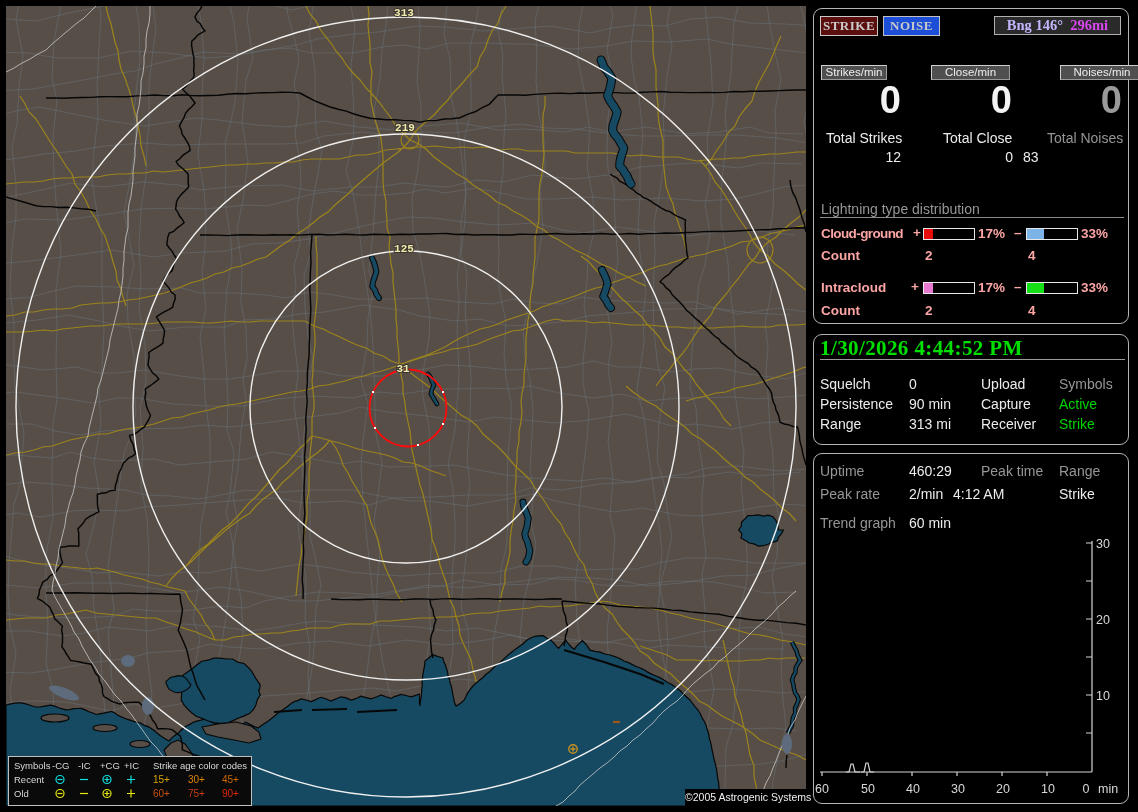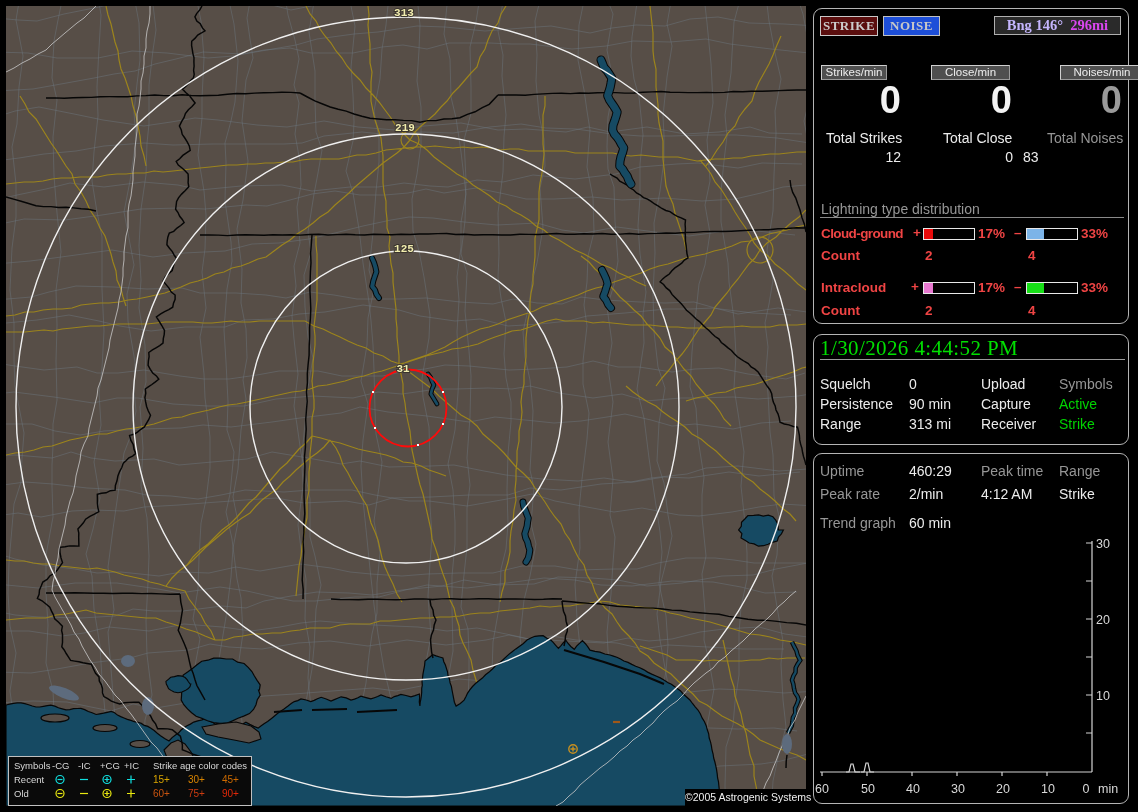--- a/index.html
+++ b/index.html
@@ -3,28 +3,28 @@
 <style>
 *{margin:0;padding:0;box-sizing:border-box}
 html,body{width:1138px;height:812px;background:#000;overflow:hidden;font-family:"Liberation Sans",sans-serif;position:relative}
 .panel{position:absolute;border:1px solid #b4b4b4;border-radius:9px;background:#000}
 .btn-strike{position:absolute;background:#5a0e0e;border:1px solid #c8c8c8;color:#cccccc;font-family:"Liberation Serif",serif;font-size:13px;font-weight:bold;text-align:center;line-height:18px;letter-spacing:0.5px}
 .btn-noise{position:absolute;background:#1d4ed8;border:1px solid #c0c0c0;color:#c8c8c8;font-family:"Liberation Serif",serif;font-size:13px;font-weight:bold;text-align:center;line-height:18px;letter-spacing:0.5px}
 .bngbox{position:absolute;background:#2a2a2a;border:1px solid #b0b0b0;font-family:"Liberation Serif",serif;font-size:14.5px;font-weight:bold;text-align:center;line-height:16px}
 .glabel{position:absolute;height:15px;background:#4f4f4f;border:1px solid;border-color:#d0d0d0 #9a9a9a #9a9a9a #d0d0d0;color:#ededed;font-size:11.5px;text-align:center;line-height:13px}
 .bigzero{position:absolute;color:#f2f2f2;font-size:38px;font-weight:bold;text-align:right;line-height:38px}
 .t14{position:absolute;color:#ececec;font-size:14px;line-height:15px}
-.t14b{position:absolute;color:#ef4444;font-size:13.5px;font-weight:bold;line-height:15px}
+.t14b{position:absolute;color:#fca5a5;font-size:13.5px;font-weight:bold;line-height:15px}
 .t13{position:absolute;color:#ececec;font-size:14px;line-height:14px}
 .t13.gray,.t14.gray{color:#969696}
 .t13.grn{color:#00d400}
 .gray{color:#969696}
 .bar{position:absolute;width:52px;height:12px;border:1px solid #e8e8e8;background:#000}
 .fill{height:100%}
-.datetxt{position:absolute;color:#00e000;font-size:21px;font-weight:normal;font-family:"Liberation Serif",serif;line-height:20px;letter-spacing:0.4px}
+.datetxt{position:absolute;color:#00e000;font-size:21px;font-weight:bold;font-family:"Liberation Serif",serif;line-height:20px;letter-spacing:0.4px}
 .copyr{position:absolute;left:685px;top:789px;width:121px;height:17px;background:#000;color:#f0f0f0;font-size:10.5px;text-align:center;line-height:16px;z-index:5;white-space:nowrap}
 </style></head>
 <body>
 <svg width="800" height="800" viewBox="0 0 800 800" xmlns="http://www.w3.org/2000/svg" style="position:absolute;left:6px;top:6px;background:#574e47">
 <path d="M-10 12 L12 14 L31 15 L58 8 L88 2 L117 -4 L137 -5 L175 -11 L198 -9 L239 -8 L266 -1 L285 4 L310 -1 L331 -4 L369 -8 L401 -6 L428 -5 L447 -12 L470 -9 L498 -12 L531 -12 L556 -8 L590 -12 L622 -11 L661 -8 L686 -2 L707 -3 L743 -8 L773 -14 L807 -10 M-10 46 L22 47 L51 52 L92 52 L126 45 L161 47 L202 52 L227 50 L261 44 L290 39 L311 33 L348 28 L372 26 L411 20 L439 21 L479 25 L517 22 L545 20 L584 27 L606 22 L630 19 L659 20 L684 13 L712 11 L743 17 L778 18 L811 20 M-10 85 L27 83 L55 78 L88 72 L108 68 L129 65 L149 58 L170 53 L197 46 L236 48 L258 44 L284 42 L305 47 L347 47 L376 41 L397 39 L421 43 L443 37 L484 37 L505 38 L524 38 L566 43 L600 40 L627 35 L664 36 L700 33 L724 38 L765 43 L803 47 M-10 111 L9 105 L33 101 L68 108 L97 114 L138 120 L165 116 L189 112 L212 114 L251 119 L281 121 L318 115 L352 121 L389 124 L418 120 L455 117 L492 124 L520 123 L560 126 L582 121 L604 126 L641 121 L679 128 L713 126 L744 121 L763 127 L796 128 M-10 155 L13 152 L38 148 L70 145 L98 140 L138 137 L167 139 L207 138 L247 138 L278 138 L296 137 L318 130 L356 126 L385 129 L416 126 L447 127 L484 121 L515 118 L540 122 L570 123 L606 128 L635 130 L665 130 L699 129 L730 129 L771 132 L810 138 M-10 194 L11 189 L40 183 L64 177 L98 181 L137 176 L172 179 L194 184 L235 180 L276 179 L306 185 L344 181 L372 181 L398 177 L424 180 L442 181 L471 174 L497 176 L527 169 L569 173 L610 168 L634 161 L671 158 L692 157 L732 162 L756 157 L796 158 M-10 219 L18 213 L59 214 L96 209 L135 203 L173 202 L199 203 L240 199 L261 200 L284 194 L306 188 L329 185 L354 189 L379 189 L402 187 L420 183 L438 187 L470 182 L499 188 L520 193 L548 193 L586 191 L616 194 L658 192 L696 195 L729 193 L755 187 L777 181 L812 178 M-10 258 L24 255 L48 252 L77 248 L106 244 L147 251 L178 247 L219 245 L246 238 L273 237 L303 233 L333 226 L357 220 L385 214 L403 211 L427 212 L458 216 L491 219 L531 217 L556 224 L578 227 L611 221 L649 226 L683 230 L720 225 L751 225 L789 229 M-10 294 L25 291 L43 286 L70 280 L108 281 L141 283 L176 282 L194 287 L230 287 L260 289 L280 292 L304 286 L328 289 L351 293 L393 293 L420 292 L454 296 L487 298 L507 293 L531 297 L556 298 L575 291 L599 294 L634 296 L659 297 L688 296 L709 302 L732 308 L772 302 L801 306 M-10 318 L31 314 L63 309 L93 315 L114 320 L145 325 L179 321 L219 321 L238 314 L267 313 L293 308 L319 306 L357 299 L393 304 L414 310 L449 315 L474 313 L502 320 L534 318 L562 315 L581 310 L619 307 L660 303 L684 303 L706 302 L747 307 L785 309 M-10 357 L9 360 L38 364 L71 361 L91 367 L112 367 L138 364 L174 370 L198 373 L223 373 L251 369 L273 365 L312 365 L336 370 L377 370 L399 365 L419 363 L439 359 L463 360 L503 364 L531 363 L561 361 L587 355 L612 361 L633 361 L666 366 L689 363 L713 362 L742 368 L780 373 L799 367 M-10 388 L8 386 L48 391 L87 397 L111 392 L132 392 L167 398 L202 400 L238 400 L270 393 L307 390 L347 392 L372 386 L396 388 L431 383 L450 383 L482 382 L506 383 L524 380 L553 387 L587 392 L616 388 L640 395 L675 392 L693 392 L727 391 L752 393 L792 390 L811 387 M-10 418 L26 418 L49 425 L74 429 L98 425 L134 423 L175 422 L197 419 L225 421 L266 416 L294 412 L335 407 L354 401 L382 406 L421 410 L463 416 L489 411 L529 415 L548 417 L575 415 L601 411 L619 408 L645 414 L666 420 L689 418 L727 423 L755 417 L785 415 M-10 450 L9 449 L46 452 L65 446 L85 452 L109 455 L148 453 L173 459 L206 456 L241 453 L266 446 L302 452 L335 458 L354 455 L383 461 L424 460 L448 459 L478 465 L500 469 L536 473 L572 475 L598 472 L625 476 L645 472 L681 468 L700 462 L732 460 L773 465 L815 462 M-10 480 L19 476 L47 478 L81 482 L119 484 L140 489 L165 490 L192 493 L215 489 L239 484 L278 486 L304 484 L346 484 L369 489 L403 495 L423 495 L461 500 L501 493 L526 488 L549 495 L581 501 L608 506 L636 502 L673 509 L693 510 L726 506 L753 501 L776 498 L809 500 M-10 510 L12 507 L35 511 L66 505 L87 504 L118 505 L138 501 L173 499 L198 497 L239 494 L270 492 L298 497 L340 495 L363 499 L386 492 L425 491 L463 489 L502 489 L524 482 L555 484 L595 478 L628 476 L658 471 L683 472 L723 466 L753 470 L794 466 M-10 547 L9 553 L37 559 L69 563 L91 567 L115 566 L153 570 L175 566 L203 567 L230 561 L254 565 L294 558 L325 562 L344 566 L365 568 L396 570 L421 568 L453 567 L487 567 L516 560 L549 560 L572 564 L609 563 L631 563 L652 557 L680 552 L709 552 L728 554 L748 557 L784 557 L804 557 M-10 578 L32 582 L69 577 L111 577 L152 583 L174 587 L214 581 L241 585 L263 590 L287 595 L309 595 L349 591 L373 591 L399 584 L421 579 L461 582 L501 577 L538 572 L569 574 L595 579 L626 580 L666 575 L707 576 L735 581 L759 587 L791 586 M-10 605 L9 609 L33 611 L75 612 L109 610 L127 603 L148 605 L177 605 L216 600 L240 602 L258 595 L285 590 L311 586 L343 587 L366 589 L396 584 L436 580 L458 574 L491 579 L528 578 L552 571 L586 572 L612 574 L641 580 L676 577 L716 570 L747 569 L770 563 L807 556 M-10 625 L23 625 L56 630 L78 627 L103 621 L143 625 L178 618 L216 621 L245 625 L274 621 L295 617 L314 615 L350 618 L388 620 L412 621 L441 625 L471 622 L505 629 L528 634 L546 630 L570 634 L611 637 L637 643 L662 639 L702 641 L737 643 L778 643 M-10 666 L25 667 L51 663 L84 657 L124 652 L142 647 L183 644 L204 638 L223 641 L256 643 L292 637 L324 635 L362 640 L401 634 L440 639 L480 634 L503 629 L522 633 L560 635 L598 637 L622 632 L643 635 L666 633 L694 626 L718 623 L753 621 L779 628 L809 632 M-10 697 L27 695 L61 696 L85 701 L105 705 L127 698 L150 702 L191 695 L221 695 L258 690 L288 688 L326 685 L367 682 L390 685 L420 679 L453 673 L490 676 L527 678 L553 676 L581 682 L601 687 L620 683 L644 689 L674 687 L713 683 L742 684 L778 687 L812 685 M-10 738 L26 733 L54 737 L86 732 L115 737 L139 733 L164 735 L203 731 L224 727 L250 727 L272 725 L295 732 L330 726 L371 720 L398 727 L435 731 L464 726 L497 721 L520 719 L539 718 L576 721 L606 722 L635 717 L668 716 L703 722 L732 723 L768 722 L791 725 M-10 775 L24 777 L53 775 L86 769 L114 773 L149 775 L173 774 L202 775 L230 778 L271 774 L304 777 L332 777 L373 771 L404 766 L441 772 L471 767 L503 767 L538 767 L572 772 L602 771 L643 767 L677 765 L714 760 L755 758 L775 755 L802 748 M14 -10 L10 14 L17 50 L13 81 L11 118 L6 141 L10 178 L10 211 L6 242 L4 284 L8 317 L8 355 L9 380 L13 401 L18 427 L16 452 L15 476 L8 498 L5 533 L3 557 L2 587 L4 620 L10 647 L4 685 L9 723 L4 760 L6 798 M57 -10 L52 14 L48 35 L46 72 L51 94 L47 131 L48 170 L51 207 L55 246 L50 284 L51 319 L50 355 L51 394 L47 418 L47 440 L46 459 L46 481 L47 511 L40 549 L40 587 L42 619 L40 657 L47 685 L48 705 L42 738 L44 771 L42 811 M92 -10 L95 9 L93 42 L91 81 L92 110 L88 146 L86 175 L91 206 L96 231 L96 259 L96 283 L98 325 L96 362 L93 387 L95 419 L88 456 L94 492 L87 523 L80 548 L86 570 L88 603 L94 640 L96 673 L99 706 L101 738 L103 761 L107 790 L103 811 M128 -10 L133 17 L134 54 L131 78 L128 106 L130 134 L124 175 L118 206 L122 227 L128 259 L121 288 L122 315 L129 356 L128 385 L130 405 L125 429 L118 447 L113 481 L107 523 L102 561 L105 580 L108 604 L102 626 L105 663 L108 701 L110 721 L109 756 L106 797 M146 -10 L150 24 L147 44 L143 79 L143 118 L141 137 L140 169 L135 203 L133 240 L135 274 L133 302 L139 339 L140 376 L134 401 L137 442 L135 480 L141 512 L143 550 L142 576 L140 615 L141 649 L146 689 L139 714 L138 738 L142 770 L136 809 M190 -10 L195 15 L198 52 L196 92 L196 112 L192 149 L198 185 L200 209 L199 243 L196 266 L200 302 L194 331 L198 368 L199 392 L204 431 L204 462 L200 494 L195 517 L193 552 L192 583 L187 613 L194 633 L189 660 L193 693 L194 714 L194 741 L188 759 L193 801 M222 -10 L228 18 L232 55 L229 96 L225 115 L219 137 L220 156 L219 195 L225 236 L226 255 L221 283 L218 324 L220 356 L222 396 L221 424 L228 446 L224 488 L220 506 L226 533 L231 573 L235 592 L237 627 L231 668 L234 690 L237 730 L238 756 L232 792 M245 -10 L241 12 L244 33 L247 52 L240 74 L236 115 L242 155 L237 194 L231 223 L236 263 L235 297 L240 323 L241 352 L237 374 L240 393 L235 424 L232 463 L227 491 L232 516 L227 542 L225 571 L220 611 L213 653 L216 692 L215 715 L212 740 L210 763 L217 805 M279 -10 L282 9 L289 34 L293 53 L288 79 L293 97 L289 128 L294 156 L295 179 L291 201 L294 237 L288 260 L290 280 L286 310 L288 333 L292 368 L288 400 L291 419 L295 447 L299 466 L304 493 L304 531 L309 550 L315 579 L310 603 L308 641 L306 663 L300 696 L299 726 L293 757 L298 792 M309 -10 L303 26 L309 65 L309 95 L310 126 L316 144 L312 167 L308 188 L302 226 L305 246 L298 269 L299 301 L302 331 L307 352 L301 387 L300 408 L297 438 L296 459 L297 480 L292 519 L296 551 L300 573 L299 613 L304 641 L302 672 L306 712 L302 739 L301 765 L306 806 M343 -10 L349 20 L345 61 L347 89 L348 116 L347 135 L340 165 L347 187 L353 223 L357 257 L363 296 L365 315 L367 339 L368 364 L369 404 L370 428 L376 456 L373 481 L368 515 L374 547 L371 577 L371 607 L366 628 L363 649 L360 677 L355 701 L359 732 L360 765 L356 798 M383 -10 L380 19 L376 43 L374 73 L368 105 L373 132 L373 156 L370 185 L367 227 L363 264 L368 283 L362 312 L361 339 L355 375 L362 398 L357 434 L355 460 L357 494 L361 533 L364 563 L368 599 L372 628 L378 663 L383 684 L387 702 L387 734 L388 776 L392 804 M411 -10 L414 19 L413 44 L411 75 L415 101 L415 139 L411 168 L406 193 L407 225 L413 245 L418 271 L424 309 L423 332 L416 372 L417 391 L423 421 L424 458 L424 500 L426 530 L424 557 L422 590 L425 630 L419 661 L418 688 L419 719 L425 759 L425 788 M442 -10 L438 28 L444 53 L445 91 L450 112 L455 146 L460 188 L455 216 L455 241 L451 271 L453 294 L451 326 L453 368 L452 387 L449 424 L442 458 L447 484 L449 516 L449 538 L446 570 L446 603 L447 645 L442 673 L446 695 L440 715 L440 737 L442 775 L436 813 M474 -10 L470 16 L464 41 L465 81 L465 107 L458 134 L460 174 L459 215 L455 248 L461 267 L459 305 L463 345 L465 370 L464 411 L461 452 L464 479 L461 502 L461 541 L457 578 L455 601 L462 623 L463 648 L463 669 L462 696 L457 716 L455 753 L450 777 L447 802 M498 -10 L492 25 L497 49 L496 70 L500 109 L498 130 L497 166 L492 207 L493 248 L492 271 L495 292 L500 316 L498 348 L500 372 L505 396 L505 416 L502 447 L501 484 L502 518 L500 543 L495 563 L493 602 L487 636 L486 667 L483 697 L480 717 L475 740 L472 775 L477 803 M535 -10 L529 15 L531 49 L530 75 L533 109 L538 133 L539 160 L534 182 L537 222 L531 257 L526 276 L523 299 L517 326 L519 351 L524 374 L527 405 L526 429 L524 464 L528 482 L525 518 L530 538 L524 570 L518 594 L514 631 L518 671 L521 691 L524 718 L521 756 L527 776 L533 805 M579 -10 L573 19 L572 54 L578 84 L581 105 L584 124 L581 161 L587 192 L588 226 L582 250 L581 276 L578 299 L581 320 L577 355 L577 378 L583 407 L581 433 L576 473 L573 504 L574 542 L569 578 L571 612 L574 641 L569 679 L567 704 L561 727 L557 752 L556 787 L554 807 M600 -10 L607 8 L601 44 L608 79 L602 111 L601 141 L602 163 L608 181 L609 215 L612 255 L608 279 L601 301 L606 337 L602 362 L607 396 L602 436 L607 473 L604 509 L609 531 L607 557 L605 588 L601 626 L602 645 L607 678 L612 713 L612 754 L608 784 L609 809 M632 -10 L626 31 L625 50 L628 73 L633 91 L637 129 L634 158 L634 191 L632 220 L634 248 L640 286 L637 308 L638 337 L634 363 L631 383 L638 412 L643 452 L649 493 L654 526 L656 546 L653 578 L660 610 L662 639 L660 665 L653 704 L655 726 L650 755 L648 789 M666 -10 L661 18 L666 40 L661 71 L657 110 L658 130 L658 154 L654 185 L648 217 L649 247 L648 267 L647 287 L648 326 L652 361 L659 382 L653 417 L651 455 L658 477 L662 509 L666 530 L662 549 L655 576 L651 608 L654 634 L659 662 L665 695 L671 726 L666 765 L664 801 M698 -10 L701 17 L705 58 L706 77 L707 97 L701 134 L704 175 L699 199 L704 227 L699 259 L693 278 L689 315 L686 346 L684 381 L690 402 L692 433 L698 471 L696 489 L696 511 L700 550 L696 568 L699 606 L698 634 L703 655 L708 683 L702 715 L698 741 L700 781 L695 800 M735 -10 L728 16 L726 48 L725 67 L719 109 L721 130 L718 155 L715 185 L715 216 L722 257 L723 276 L728 313 L730 349 L728 382 L732 407 L738 446 L735 480 L739 517 L741 547 L741 573 L735 601 L733 627 L733 669 L729 696 L727 719 L720 741 L719 780 L720 808 M760 -10 L763 15 L769 47 L775 73 L769 105 L770 127 L768 169 L767 205 L761 244 L767 274 L763 298 L759 317 L762 341 L760 365 L762 388 L764 426 L767 449 L768 490 L773 510 L771 549 L766 570 L771 601 L777 635 L775 658 L777 694 L780 721 L773 747 L767 775 L765 808 M791 -10 L797 8 L803 40 L805 59 L803 95 L798 115 L802 136 L806 156 L807 185 L807 217 L809 250 L812 276 L815 301 L819 337 L823 362 L822 404 L822 428 L817 469 L817 487 L821 521 L828 548 L831 571 L825 591 L818 613 L819 643 L825 665 L820 692 L824 714 L819 754 L823 773 L830 797" fill="none" stroke="#6c7780" stroke-width="1" opacity="0.46"></path>
 <path d="M0 178 L9 177 L18 176 L28 176 L37 175 L46 173 L55 172 L65 172 L74 171 L83 171 L92 171 L101 169 L111 168 L120 168 L129 167 L139 167 L148 165 L157 166 L167 165 L176 164 L185 163 L194 162 L204 161 L213 160 L222 159 L231 159 L241 158 L250 158 L259 157 L268 157 L278 156 L287 156 L296 154 L305 153 L314 153 L323 153 L333 153 L342 151 L351 149 L360 149 L370 147 L380 144 L390 143 L400 142 L410 141 L419 141 L429 140 L438 141 L447 142 L457 141 L466 142 L476 141 L485 142 L494 144 L504 143 L513 143 L522 145 L532 145 L541 145 L551 145 L560 145 L569 147 L579 147 L588 147 L597 147 L607 147 L616 149 L625 150 L635 149 L644 150 L653 151 L663 151 L672 151 L681 153 L691 155 L700 154 L709 153 L718 153 L727 152 L736 152 L745 150 L755 149 L764 148 L773 148 L782 147 L791 146 L800 146 M0 326 L9 326 L19 326 L28 325 L38 324 L47 325 L56 323 L66 322 L75 321 L84 320 L94 320 L103 319 L112 318 L122 318 L131 318 L141 318 L150 317 L159 316 L169 316 L178 316 L187 316 L197 317 L206 317 L216 316 L225 315 L234 316 L244 316 L253 315 L263 315 L272 315 L281 315 L291 315 L299 315 L308 320 L317 323 L325 327 L334 331 L342 335 L351 339 L360 342 L368 347 L377 350 L385 355 L394 358 L402 356 L411 353 L420 350 L428 348 L437 346 L446 343 L455 342 L464 340 L472 338 L481 334 L489 331 L498 328 L506 325 L515 324 L524 321 L532 318 L541 315 L550 313 L559 315 L569 315 L578 315 L587 317 L597 316 L606 317 L616 318 L625 319 L634 319 L644 319 L653 320 L663 321 L672 321 L681 322 L691 322 L700 322 L709 322 L718 321 L727 321 L736 320 L745 321 L755 321 L764 321 L773 319 L782 319 L791 319 L800 318 M362 0 L363 9 L362 19 L363 29 L364 38 L364 47 L364 57 L366 66 L365 76 L365 86 L365 95 L367 105 L369 114 L372 123 L375 132 L376 141 L377 150 L377 159 L377 168 L377 177 L378 186 L380 195 L380 204 L381 213 L381 222 L384 231 L383 240 L384 249 L385 258 L387 267 L387 276 L388 285 L389 294 L390 303 L390 313 L391 322 L391 331 L392 340 L393 350 L393 359 L395 368 L397 378 L397 387 L399 397 L400 406 L402 416 L404 425 L405 435 L406 444 L408 453 L410 462 L412 471 L414 479 L417 488 L419 497 L421 506 L423 515 L425 524 L426 533 L429 541 L432 550 L434 559 L437 568 L440 576 L442 585 L444 594 L448 602 L450 611 L453 620 L454 629 L457 637 L461 645 L465 654 L467 664 L470 674 L472 684 L474 694 M539 90 L539 100 L537 109 L537 119 L537 129 L537 138 L538 148 L537 158 L536 167 L534 177 L533 186 L533 196 L533 205 L533 214 L531 223 L529 232 L529 241 L529 251 L528 260 L527 269 L527 278 L525 287 L524 296 L524 305 L522 314 L521 323 L520 332 L520 341 L520 351 L519 360 L518 369 L518 378 L516 387 L515 396 L516 406 L515 416 L513 425 L513 435 L511 445 L511 455 L510 465 L510 474 L509 484 L510 494 L508 504 L507 515 L505 525 L504 535 L504 546 L502 556 L499 566 L499 576 L496 586 L494 596 M0 449 L9 447 L19 446 L28 444 L37 441 L46 440 L55 437 L64 434 L74 432 L83 430 L92 428 L101 428 L111 425 L120 423 L129 422 L139 420 L148 418 L157 415 L166 412 L176 411 L185 408 L194 406 L203 404 L213 401 L222 399 L231 398 L241 396 L250 394 L259 392 L268 390 L277 388 L286 386 L295 385 L304 383 L312 380 L321 379 L330 377 L339 375 L348 372 L358 370 L367 367 L376 365 L385 362 L394 359 L403 355 L412 352 L421 349 L430 345 L439 341 L447 336 L456 331 L465 327 L474 323 L483 321 L492 318 L501 314 L510 311 L519 308 L528 305 L536 301 L545 298 L554 295 L563 292 L572 289 L581 285 L590 282 L599 280 L608 276 L617 273 L626 270 L635 267 L644 263 L653 260 L662 258 L671 255 L680 252 L689 250 L699 248 L708 245 L717 243 L726 240 L735 236 L744 235 L754 232 L763 228 L772 226 L781 224 L790 221 L800 219 M394 359 L402 365 L410 371 L418 377 L426 383 L433 390 L440 396 L448 403 L455 409 L464 414 L471 420 L477 428 L484 434 L491 440 L498 447 L504 454 L510 461 L517 467 L524 474 L529 482 L534 489 L539 496 L544 504 L549 511 L555 518 L559 527 L564 534 L568 543 L572 551 L578 559 L581 569 L586 577 L589 586 L593 594 L599 602 L606 608 L611 616 L616 623 L623 630 L629 637 L634 645 L642 650 L648 657 L657 663 L665 668 L672 675 L679 681 L687 688 L693 695 L701 699 L709 705 L716 710 L724 714 L732 718 L740 723 L747 728 L754 734 L763 738 L772 742 L782 746 L791 749 L800 754 M209 634 L219 634 L228 631 L237 630 L247 628 L256 628 L266 627 L275 627 L285 625 L294 624 L304 622 L314 622 L324 622 L334 619 L344 618 L354 618 L364 618 L374 615 L384 615 L394 614 L404 613 L414 612 L424 612 L434 611 L444 611 L454 610 L464 608 L474 607 L484 607 L494 605 L504 604 L514 603 L524 602 L534 600 L544 601 L554 600 L564 600 L574 598 L584 597 L594 595 L604 596 L614 599 L624 600 L634 601 L644 602 L654 604 L664 607 L674 609 L684 612 L694 614 L704 616 L714 619 L724 622 L734 625 L744 628 L754 629 L764 631 L774 634 L787 636 L800 639 M0 614 L10 613 L20 612 L30 612 L40 612 L50 609 L60 608 L70 606 L80 604 L90 607 L100 608 L110 609 L120 610 L130 611 L140 612 L150 612 L160 616 L170 619 L180 623 L190 626 L199 630 L209 634 M0 554 L9 555 L18 555 L27 557 L36 558 L45 558 L54 560 L64 561 L73 562 L82 563 L91 562 L100 564 L109 566 L118 569 L127 571 L136 573 L144 576 L153 578 L162 581 L171 583 L179 585 L183 593 L189 601 L195 609 L199 617 L205 625 L209 634 M404 134 L397 127 L390 120 L385 112 L379 104 L373 96 L367 89 L360 82 L354 74 L347 67 L341 60 L336 52 L330 45 L325 37 L319 30 L314 23 L310 15 L304 8 L300 0 M404 134 L409 126 L415 120 L422 114 L429 108 L435 101 L441 95 L447 87 L453 81 L459 74 L465 67 L471 61 L474 51 L479 43 L482 34 L486 25 L492 17 L495 8 L500 0 M404 134 L398 141 L391 147 L384 152 L377 157 L370 163 L363 169 L356 175 L349 181 L343 187 L336 193 L329 199 L322 206 L314 211 L307 217 L299 223 L291 228 L284 234 L276 239 L268 245 L260 251 L252 253 L243 257 L235 260 L226 262 L218 266 L209 268 L201 272 L192 275 L184 277 L175 281 L167 284 L159 287 L150 289 L141 291 L131 293 L122 294 L113 296 L103 297 L94 297 L84 298 L75 299 L66 302 L56 303 L47 303 L37 304 L28 306 L19 306 L9 309 L0 310 M404 134 L413 138 L421 144 L428 151 L436 157 L443 162 L451 168 L460 173 L467 179 L475 184 L484 190 L491 196 L500 200 L507 205 L515 209 L523 214 L530 220 L538 224 L545 230 L553 234 L561 239 L569 244 L578 248 L587 253 L595 258 L605 262 L613 267 L622 271 L631 276 L640 280 M644 0 L645 9 L646 18 L647 27 L647 36 L647 45 L648 54 L650 63 L650 72 L650 81 L651 90 L652 99 L652 108 L653 117 L655 126 L657 135 L657 144 L657 153 L658 162 L659 171 L660 180 L663 189 L667 198 L669 207 L672 216 L675 225 L678 234 L680 244 M754 244 L761 237 L770 231 L777 224 L785 217 L793 211 L800 204 M754 244 L748 237 L744 229 L739 221 L734 214 L729 206 L725 199 L720 191 L715 183 L709 176 L705 168 L700 161 L694 154 M754 244 L762 250 L769 258 L777 264 L785 271 L792 278 L800 284 M754 244 L749 252 L743 258 L737 266 L732 273 L726 280 L721 287 L715 294 L709 301 L705 309 L699 316 L693 323 L687 332 L682 340 L676 348 L669 356 L663 364 L656 372 L650 380 M324 434 L318 441 L311 447 L304 452 L297 458 L290 464 L284 470 L277 476 L271 483 L264 488 L256 494 L250 500 L244 507 L236 512 L229 517 L221 523 L214 529 L207 535 L200 541 L194 547 L187 554 L180 560 M324 434 L330 442 L334 450 L337 459 L342 467 L346 475 L351 483 L356 492 L361 500 L363 509 L365 517 L369 526 L372 534 L374 543 L376 552 L379 561 L383 570 L387 578 L391 588 L396 596 M717 634 L719 643 L721 653 L723 662 L725 672 L728 681 L729 690 L732 699 L735 708 L737 718 L740 727 L742 738 L744 749 L748 760 L748 770 L750 780 L752 790 M634 640 L643 643 L652 646 L661 649 L670 654 L679 654 L689 654 L698 655 L708 654 L717 655 L727 655 L736 655 L745 654 L754 654 L763 652 L772 653 L781 652 L790 652 L799 652 M100 0 L102 9 L105 18 L107 27 L109 36 L112 45 L113 54 L115 63 L119 72 L122 81 L125 90 L127 100 L130 110 L132 120 L134 130 L135 140 L138 150 L140 160 M14 90 L19 98 L23 106 L30 113 L35 121 L40 129 L45 137 L50 144 L55 152 L60 160 L66 168 L69 178 L75 186 L80 195 L84 204 L90 213 L94 222 L99 230 L102 239 L105 248 L107 256 L110 265 L111 274 L115 283 L117 291 L120 300 M560 640 L566 648 L573 656 L579 663 L584 672 L590 680 L597 688 L605 695 L612 703 L620 710 M620 380 L627 386 L634 391 L642 396 L650 400 L657 406 L664 411 L672 416 L679 421 L686 428 L695 433 L702 439 L710 445 L717 452 L724 458 L732 464 L739 471 L747 476 L754 483 L762 489 L769 495 L776 502 L784 508 L790 515 M575 250 L583 256 L589 263 L596 269 L601 277 L608 284 L614 291 L621 297 L628 304 L635 310 L641 318 L648 325 L654 332 L659 341 L666 347 L672 355 L678 363 L685 370 L690 378 L696 385 L702 392 L708 398 L714 406 L718 413 L725 420 M700 160 L706 152 L711 144 L717 136 L722 127 L729 120 L733 111 L739 103 L746 95 L749 85 L753 76 L758 67 L763 58 L767 49 L771 39 L775 30 M306 430 L300 437 L293 443 L287 450 L281 457 L274 463 L268 470 L262 477 L256 484 L250 491 L243 497 L237 504 L231 511 L224 518 L216 524 L209 531 L202 538 L194 544 L187 551 L181 559 L173 565 L166 572 L160 580 M310 230 L310 239 L311 248 L311 257 L311 266 L311 275 L311 285 L311 294 L310 303 L309 312 L308 321 L309 330 L309 339 L308 348 L307 357 L307 366 L306 375 L307 385 L308 394 L308 403 L306 412 L306 421 L306 430 L305 439 L304 448 L304 457 L303 466 L303 475 L303 485 L301 494 L301 503 L301 512 L299 521 L298 530 L296 540 L295 550 L293 560 L292 570 L291 580 L290 590 M306 430 L315 432 L325 435 L334 437 L343 440 L352 443 L361 445 L371 447 L380 449 L389 452 L397 456 L406 457 L415 460 L423 464 L432 467 L440 470 M806 360 L796 362 L787 366 L778 369 L768 372 L759 375 L750 378 L740 380 L730 382 L720 386 L710 387 L700 390 L690 392 L680 395" fill="none" stroke="#9c841c" stroke-width="1.2"></path>
 <circle cx="754" cy="244" r="13" fill="none" stroke="#9c841c" stroke-width="1.2"></circle>
 <circle cx="404" cy="134" r="9" fill="none" stroke="#9c841c" stroke-width="1.2"></circle>
 <path d="M0.0 699.0 L3.7 698.1 L7.4 697.4 L11.2 696.9 L15.0 696.9 L18.8 697.7 L22.6 698.7 L26.3 700.0 L30.0 701.0 L33.8 701.0 L37.5 700.3 L41.3 699.6 L44.9 699.2 L48.8 700.1 L52.4 701.8 L56.2 702.8 L60.0 703.9 L63.8 703.6 L67.5 702.7 L71.2 702.5 L74.9 702.4 L78.7 703.6 L82.3 705.5 L86.1 706.8 L90.1 708.5 L93.8 707.8 L97.5 707.1 L101.2 706.3 L105.3 705.4 L108.6 706.8 L111.5 709.1 L114.7 710.6 L118.0 712.0 L121.4 713.4 L124.9 714.4 L128.3 715.7 L131.9 716.3 L135.3 717.4 L138.3 719.4 L141.8 720.4 L144.9 722.2 L148.2 724.5 L151.3 727.2 L154.5 729.7 L158.6 732.6 L163.0 735.0 L166.1 731.6 L169.8 728.7 L172.7 726.8 L175.1 724.0 L177.9 721.7 L181.0 719.7 L184.4 718.1 L187.7 716.1 L191.8 714.9 L195.9 713.9 L200.3 712.5 L203.4 714.9 L206.9 716.5 L209.7 718.4 L213.0 716.7 L216.4 715.2 L220.0 714.0 L223.4 716.2 L226.6 718.8 L230.2 721.5 L233.3 719.3 L236.8 718.0 L239.9 716.3 L243.8 718.4 L247.8 720.4 L252.1 722.1 L255.2 719.7 L258.4 717.5 L261.6 715.4 L265.5 712.4 L269.4 709.3 L272.1 707.0 L275.0 705.0 L278.0 703.0 L281.7 700.3 L285.2 697.5 L288.3 695.6 L291.8 694.6 L295.0 692.9 L300.2 694.0 L304.8 695.5 L308.2 694.4 L311.4 692.7 L315.2 691.3 L320.2 693.0 L325.0 695.0 L328.3 693.6 L331.6 692.2 L335.1 690.8 L340.2 691.9 L345.0 694.0 L348.5 693.1 L351.9 691.8 L354.9 690.2 L360.0 691.6 L364.9 692.9 L368.4 691.7 L371.7 690.5 L375.0 688.9 L379.9 690.8 L385.2 692.4 L388.3 690.6 L391.8 689.6 L394.9 688.4 L400.0 689.5 L404.9 690.8 L409.0 689.6 L413.4 688.0 L413.6 692.0 L413.3 696.0 L413.9 700.0 L414.2 696.5 L414.9 693.0 L415.4 689.5 L415.7 686.1 L415.7 682.5 L416.3 679.1 L416.0 675.5 L416.5 672.1 L417.0 667.8 L417.8 663.6 L418.6 659.3 L419.0 655.0 L421.8 652.8 L424.5 650.5 L426.7 648.6 L430.1 649.9 L433.6 651.0 L436.9 652.0 L437.8 655.7 L439.4 659.0 L440.5 662.6 L441.6 666.1 L442.1 669.8 L443.5 673.2 L444.1 676.9 L445.4 680.4 L446.0 684.0 L446.8 688.0 L447.6 692.1 L448.4 696.2 L450.1 700.1 L454.3 697.4 L458.1 694.1 L460.0 690.6 L461.6 687.1 L463.8 683.8 L466.5 680.5 L469.5 677.5 L472.9 674.8 L476.4 672.1 L479.5 668.8 L483.1 666.1 L486.4 663.0 L489.5 659.8 L493.1 657.1 L496.5 654.2 L499.8 651.1 L503.1 648.1 L506.5 645.5 L509.8 642.9 L513.3 640.4 L517.4 637.5 L521.0 634.0 L524.8 632.0 L528.9 630.3 L532.9 629.8 L537.1 629.7 L540.9 632.3 L544.9 634.1 L547.4 636.6 L549.7 639.3 L552.4 642.4 L555.0 639.6 L557.4 636.7 L559.8 634.2 L562.1 637.5 L564.8 640.5 L568.3 643.3 L570.6 640.2 L573.2 637.6 L576.4 634.7 L579.2 637.5 L581.7 640.7 L584.0 644.1 L588.9 645.3 L594.0 646.1 L598.8 648.0 L604.0 649.0 L607.4 650.1 L610.8 651.3 L614.1 652.8 L617.9 655.0 L622.0 656.4 L625.8 658.4 L629.7 660.3 L633.8 661.7 L637.6 663.6 L641.6 666.1 L645.7 668.1 L650.0 670.0 L654.3 671.9 L658.3 674.2 L662.2 676.7 L665.4 678.3 L668.4 680.4 L671.2 682.6 L674.3 684.7 L677.3 688.0 L680.6 691.0 L683.9 694.0 L686.5 697.5 L689.2 700.8 L692.0 704.0 L694.3 707.8 L696.1 711.9 L698.5 715.8 L700.2 719.7 L701.3 723.8 L702.7 727.8 L703.2 732.0 L704.5 735.9 L705.4 739.9 L706.0 744.0 L707.1 748.0 L707.7 752.0 L708.9 756.0 L709.8 759.9 L710.6 763.9 L711.2 767.9 L711.6 772.0 L712.5 775.9 L712.9 780.0 L713.3 784.0 L713.8 788.0 L714.2 792.1 L715.5 796.0 L716.0 800.0 L716 800 L0 800 Z" fill="#164a63" stroke="#070707" stroke-width="1.2"></path>
 <path d="M252.5 684.0 L254.2 689.1 L251.3 693.7 L250.0 698.7 L247.5 703.5 L243.5 707.6 L237.7 710.1 L232.0 712.3 L226.5 714.9 L220.6 717.2 L214.0 717.4 L207.6 716.6 L201.5 714.7 L195.9 712.4 L190.1 710.3 L185.6 706.7 L181.5 702.9 L177.8 698.7 L175.2 694.1 L175.6 688.9 L175.7 684.0 L174.7 679.0 L175.9 674.1 L177.2 669.0 L182.3 665.6 L186.8 662.2 L191.0 658.7 L195.7 655.2 L201.9 654.2 L207.7 652.1 L214.0 652.1 L220.1 653.0 L226.6 653.0 L231.7 656.2 L238.1 657.5 L242.2 661.4 L245.9 665.5 L248.4 670.0 L251.1 674.3 L254.2 678.9 L253.4 684.0 Z" fill="#164a63" stroke="#070707" stroke-width="1.2"></path>
@@ -145,21 +145,21 @@
 <div class="t13" style="left:909px;top:417px">313 mi</div>
 <div class="t13" style="left:981px;top:417px">Receiver</div>
 <div class="t13 grn" style="left:1059px;top:417px">Strike</div>
 
 <div class="t13 gray" style="left:820px;top:464px">Uptime</div>
 <div class="t13" style="left:909px;top:464px">460:29</div>
 <div class="t13 gray" style="left:981px;top:464px">Peak time</div>
 <div class="t13 gray" style="left:1059px;top:464px">Range</div>
 <div class="t13 gray" style="left:820px;top:487px">Peak rate</div>
 <div class="t13" style="left:909px;top:487px">2/min</div>
-<div class="t13" style="left:981px;top:487px">4:12 AM</div>
+<div class="t13" style="left:953px;top:487px">4:12 AM</div>
 <div class="t13" style="left:1059px;top:487px">Strike</div>
 <div class="t13 gray" style="left:820px;top:516px">Trend graph</div>
 <div class="t13" style="left:909px;top:516px">60 min</div>
 
 <svg width="244" height="50" viewBox="0 0 244 50" xmlns="http://www.w3.org/2000/svg" style="position:absolute;left:8px;top:756px;z-index:6">
 <rect x="0.5" y="0.5" width="243" height="49" fill="#0a0a0a" stroke="#c0c0c0" stroke-width="1"></rect>
 <g font-family="Liberation Sans, sans-serif" font-size="9.5" fill="#d8d8d8">
 <text x="6" y="13">Symbols</text>
       <text x="44" y="13">-CG</text>
       <text x="70" y="13">-IC</text>

